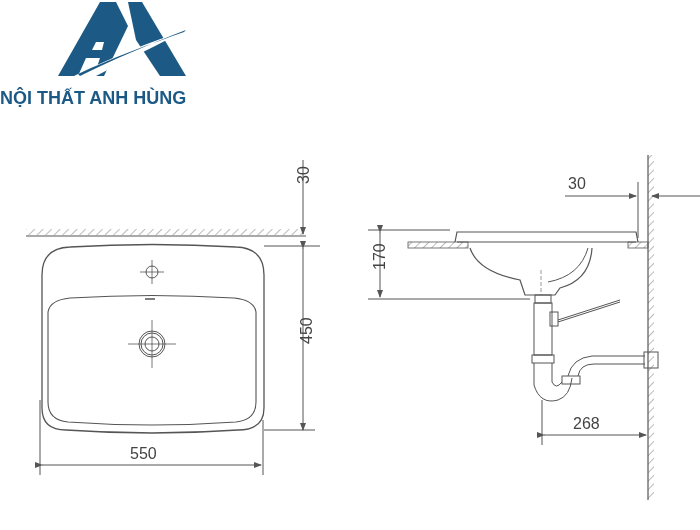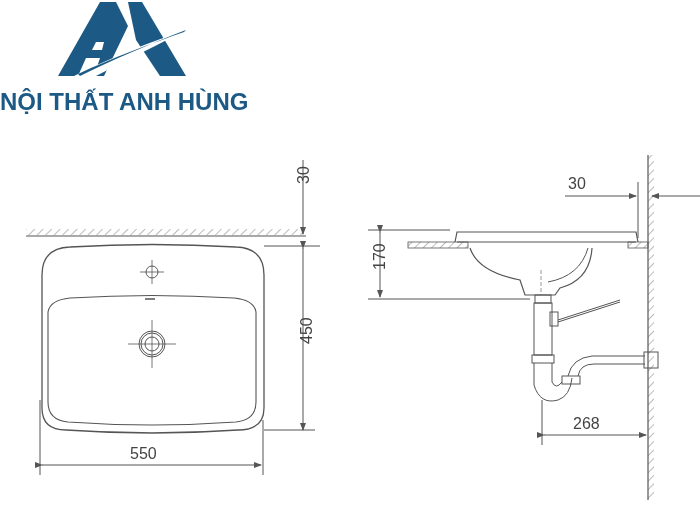--- a/index.html
+++ b/index.html
@@ -1,18 +1,18 @@
 <!DOCTYPE html>
 <html><head>
   <meta charset="utf-8">
   <style>
     html, body { margin: 0; padding: 0; background: #ffffff; }
     body { width: 700px; height: 530px; position: relative; overflow: hidden; font-family: "Liberation Sans", sans-serif; }
     .logo { position: absolute; left: 0; top: 0; width: 260px; height: 120px; }
-    .brand-name { position: absolute; left: 0; top: 88px; font-family: "Liberation Sans", sans-serif; font-weight: bold; font-size: 24px; color: #1c5a85; letter-spacing: 0px; white-space: nowrap; }
+    .brand-name { position: absolute; left: 0; top: 88px; font-family: "Liberation Sans", sans-serif; font-weight: bold; font-size: 18px; color: #1c5a85; letter-spacing: 0px; white-space: nowrap; }
     svg.drawing { position: absolute; left: 0; top: 0; }
     .dim-text { font-family: "Liberation Sans", sans-serif; font-size: 16px; fill: #444; }
   </style>
 </head>
 <body>
 
 <div class="logo">
   <svg width="260" height="90" viewBox="0 0 260 90">
 
     <polygon points="58,76 100,2 116,2 128,26 104,76 94,76 100,58 86,58 78,76" fill="#1c5a85"></polygon>

